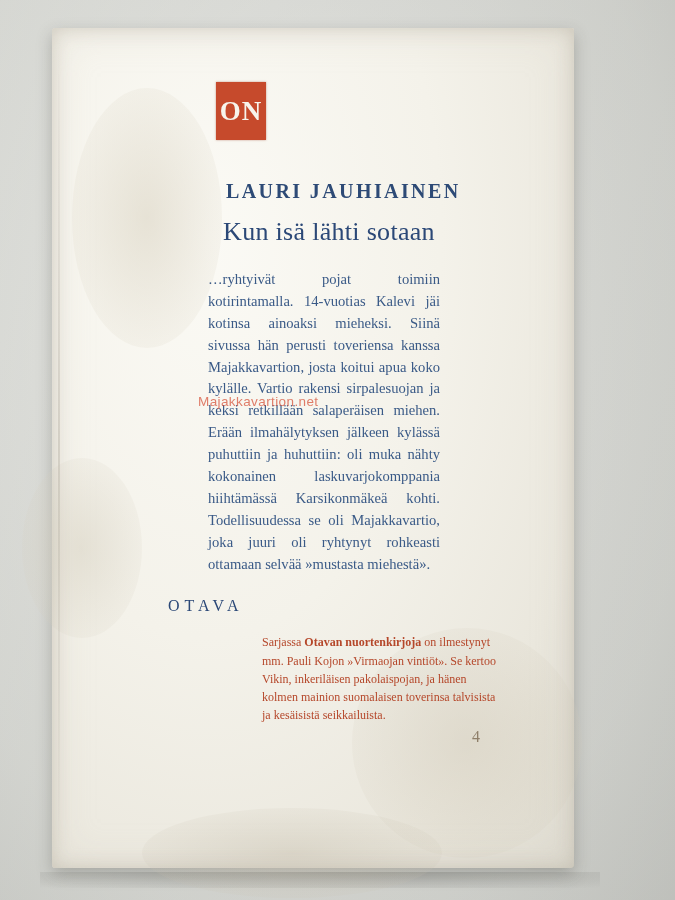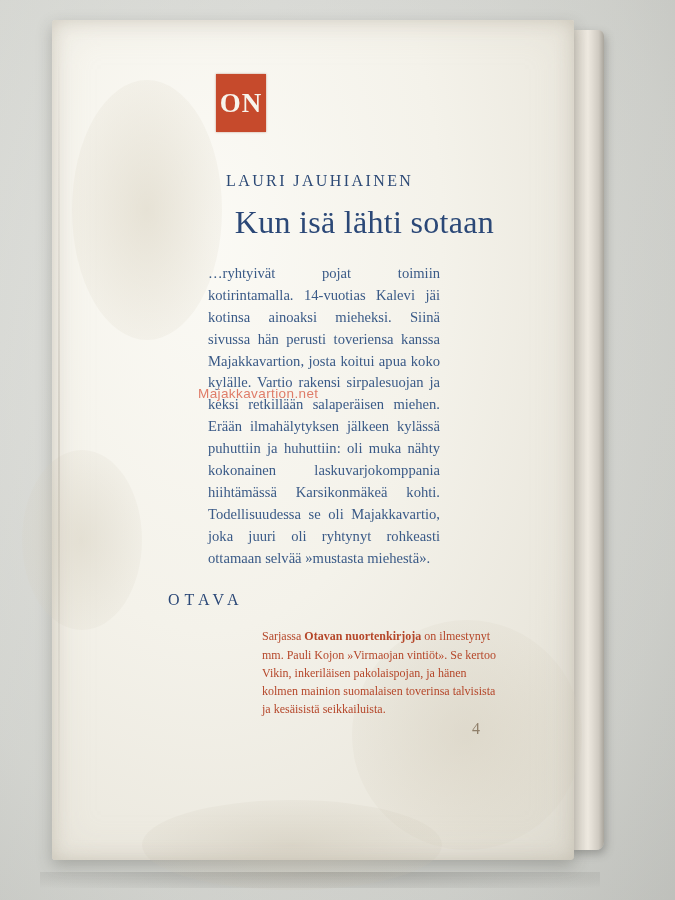--- a/index.html
+++ b/index.html
@@ -23,24 +23,23 @@
   .bg-vignette {
     position: absolute;
     inset: 0;
     background: radial-gradient(ellipse at 45% 40%, rgba(255,255,255,0.35) 0%, rgba(190,192,188,0.25) 75%, rgba(160,162,158,0.35) 100%);
     pointer-events: none;
   }
   
   .book {
     position: absolute;
     left: 52px;
-    top: 20px;
+    top: 28px;
     width: 512px;
     height: 845px;
-    padding-left: 40px;
   }
   
   .spine {
     position: absolute;
     right: 0;
     top: 10px;
     width: 36px;
     height: 820px;
     background: linear-gradient(90deg, #c9c6bd 0%, #ded9cf 25%, #efeae1 55%, #cfcac1 85%, #a9a59c 100%);
     border-radius: 2px 6px 8px 2px;
@@ -102,30 +101,31 @@
     font-size: 27px;
     letter-spacing: 1px;
     display: flex;
     align-items: center;
     justify-content: center;
     margin-left: 52px;
     box-shadow: 0 0 2px rgba(150,60,35,0.5);
   }
   .author {
     margin: 40px 0 0 62px;
-    font-size: 16px;
+    font-size: 20px;
     letter-spacing: 2.4px;
     color: #2d4a76;
     font-variant: small-caps;
     text-transform: uppercase;
+    font-weight: bold;
   }
   .title {
     margin: 14px 0 0 0;
-    text-align: right;
-    font-size: 32px;
+    text-align: center;
+    font-size: 26px;
     color: #2b4877;
     letter-spacing: 0.3px;
     white-space: nowrap;
     font-family: Liberation Serif, serif;
   }
   .blurb {
     margin: 22px 0 0 44px;
     width: 232px;
     font-size: 14.6px;
     line-height: 1.50;

